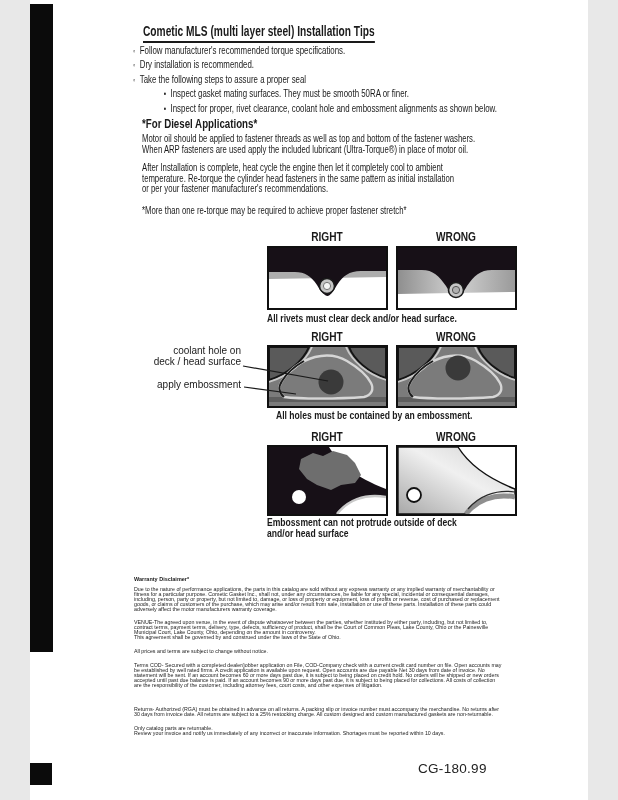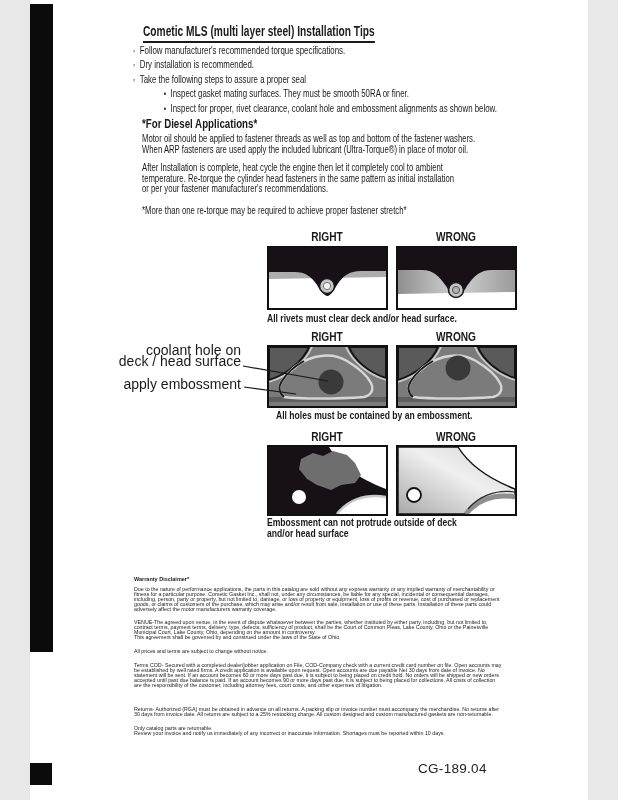--- a/index.html
+++ b/index.html
@@ -33,21 +33,21 @@
   .dlabel{
     width:90px;text-align:center;font-size:13px;font-weight:bold;
     transform:scaleX(.78);transform-origin:center top;white-space:nowrap;
   }
   .box{
     box-sizing:border-box;border:2px solid #101010;background:#fff;
     width:121px;
   }
   .box svg{display:block;}
   .caption{font-size:11px;font-weight:700;white-space:pre-line;line-height:10.6px;transform:scaleX(.78);transform-origin:0 0;width:400px;}
-  .callout{width:135px;text-align:right;font-size:14px;line-height:11px;white-space:pre-line;}
+  .callout{width:135px;text-align:right;font-size:10px;line-height:11px;white-space:pre-line;}
 
   .fp{
     left:104px;font-size:10.6px;line-height:10.3px;white-space:pre-line;width:1100px;
     transform:scale(.5);transform-origin:0 0;color:#222;
   }
   .fp-head{font-weight:bold;font-size:11px;}
   .footer-code{left:388px;top:761px;font-size:13.5px;color:#222;letter-spacing:.3px;}
 </style>
 </head>
 <body>
@@ -186,15 +186,15 @@
   <div class="abs fp" style="top:662px;">Terms COD- Secured with a completed dealer/jobber application on File, COD-Company check with a current credit card number on file.  Open accounts may
 be established by well rated firms.  A credit application is available upon request.  Open accounts are due payable Net 30 days from date of invoice.  No
 statement will be sent.  If an account becomes 60 or more days past due, it is subject to being placed on credit hold.  No orders will be shipped or new orders
 accepted until past due balance is paid.  If an account becomes 90 or more days past due, it is subject to being placed for collections.  All costs of collection
 are the responsibility of the customer, including attorney fees, court costs, and other expenses of litigation.</div>
   <div class="abs fp" style="top:706px;">Returns- Authorized (RGA) must be obtained in advance on all returns.  A packing slip or invoice number must accompany the merchandise.  No returns after
 30 days from invoice date.  All returns are subject to a 25% restocking charge.  All custom designed and custom manufactured gaskets are non-returnable.</div>
   <div class="abs fp" style="top:725px;">Only catalog parts are returnable.
 Review your invoice and notify us immediately of any incorrect or inaccurate information.  Shortages must be reported within 10 days.</div>
 
-  <div class="abs footer-code">CG-189.04</div>
+  <div class="abs footer-code">CG-180.99</div>
 
 </div>
 
 </body></html>

